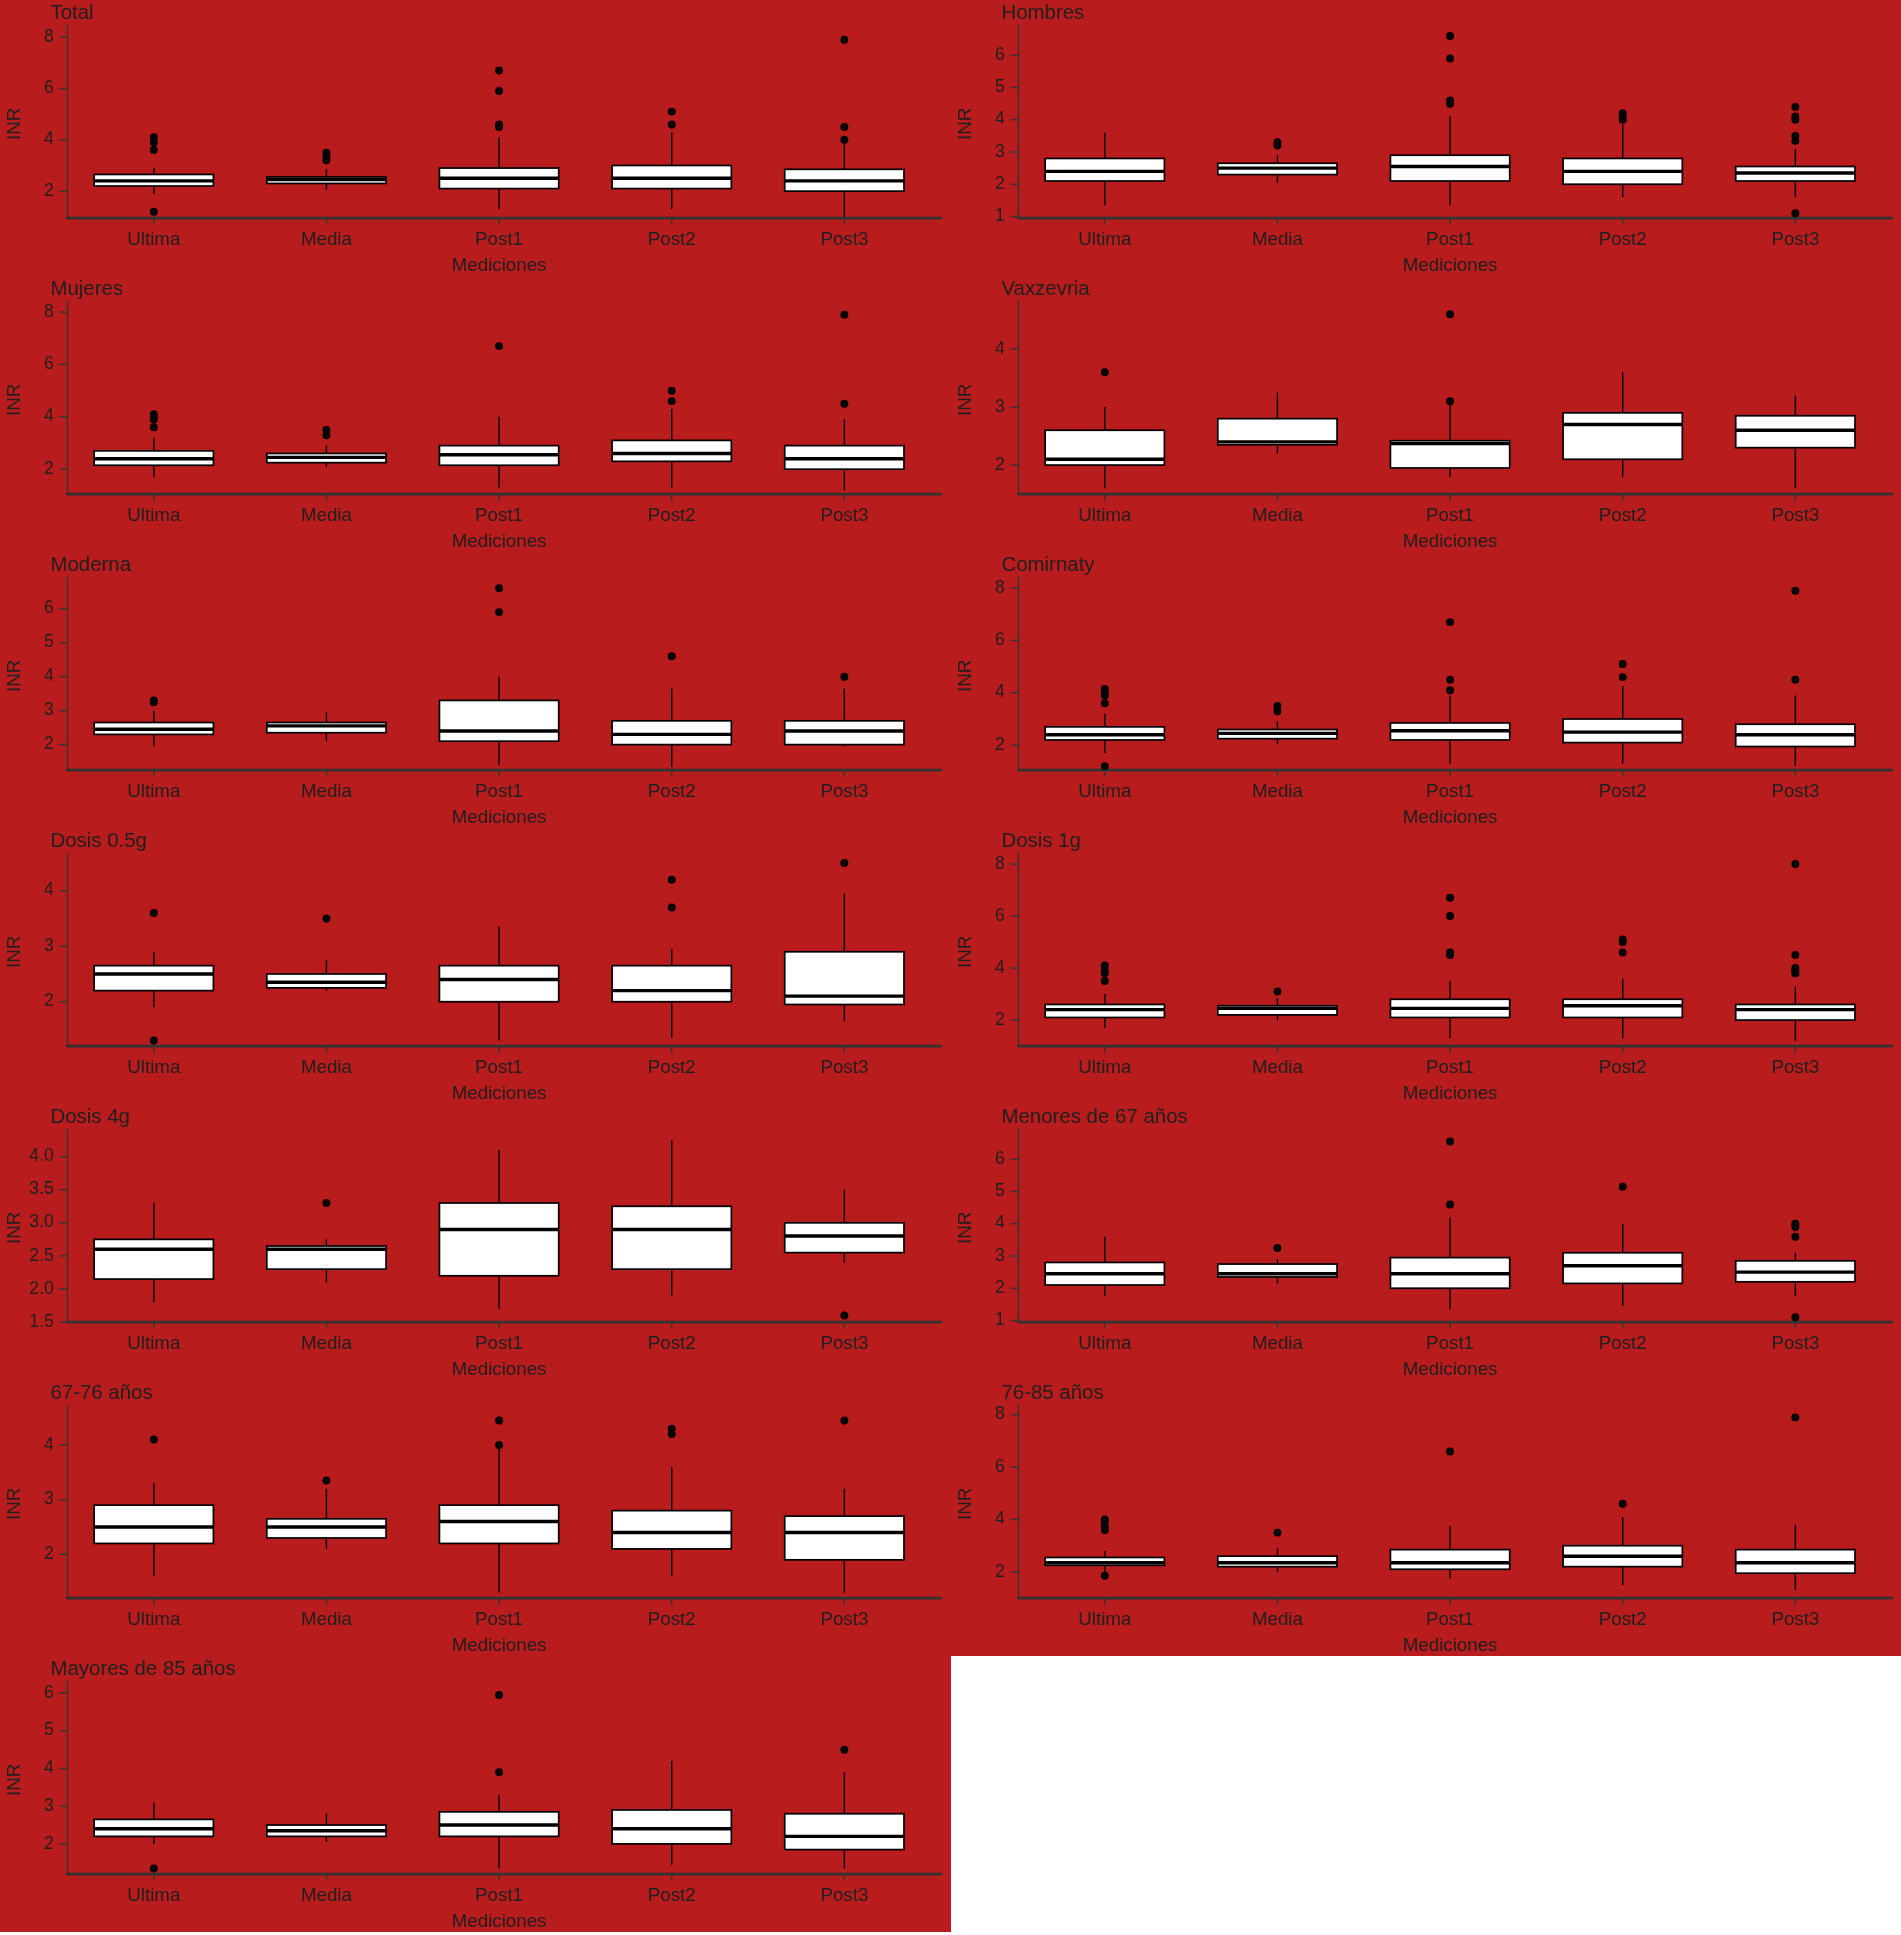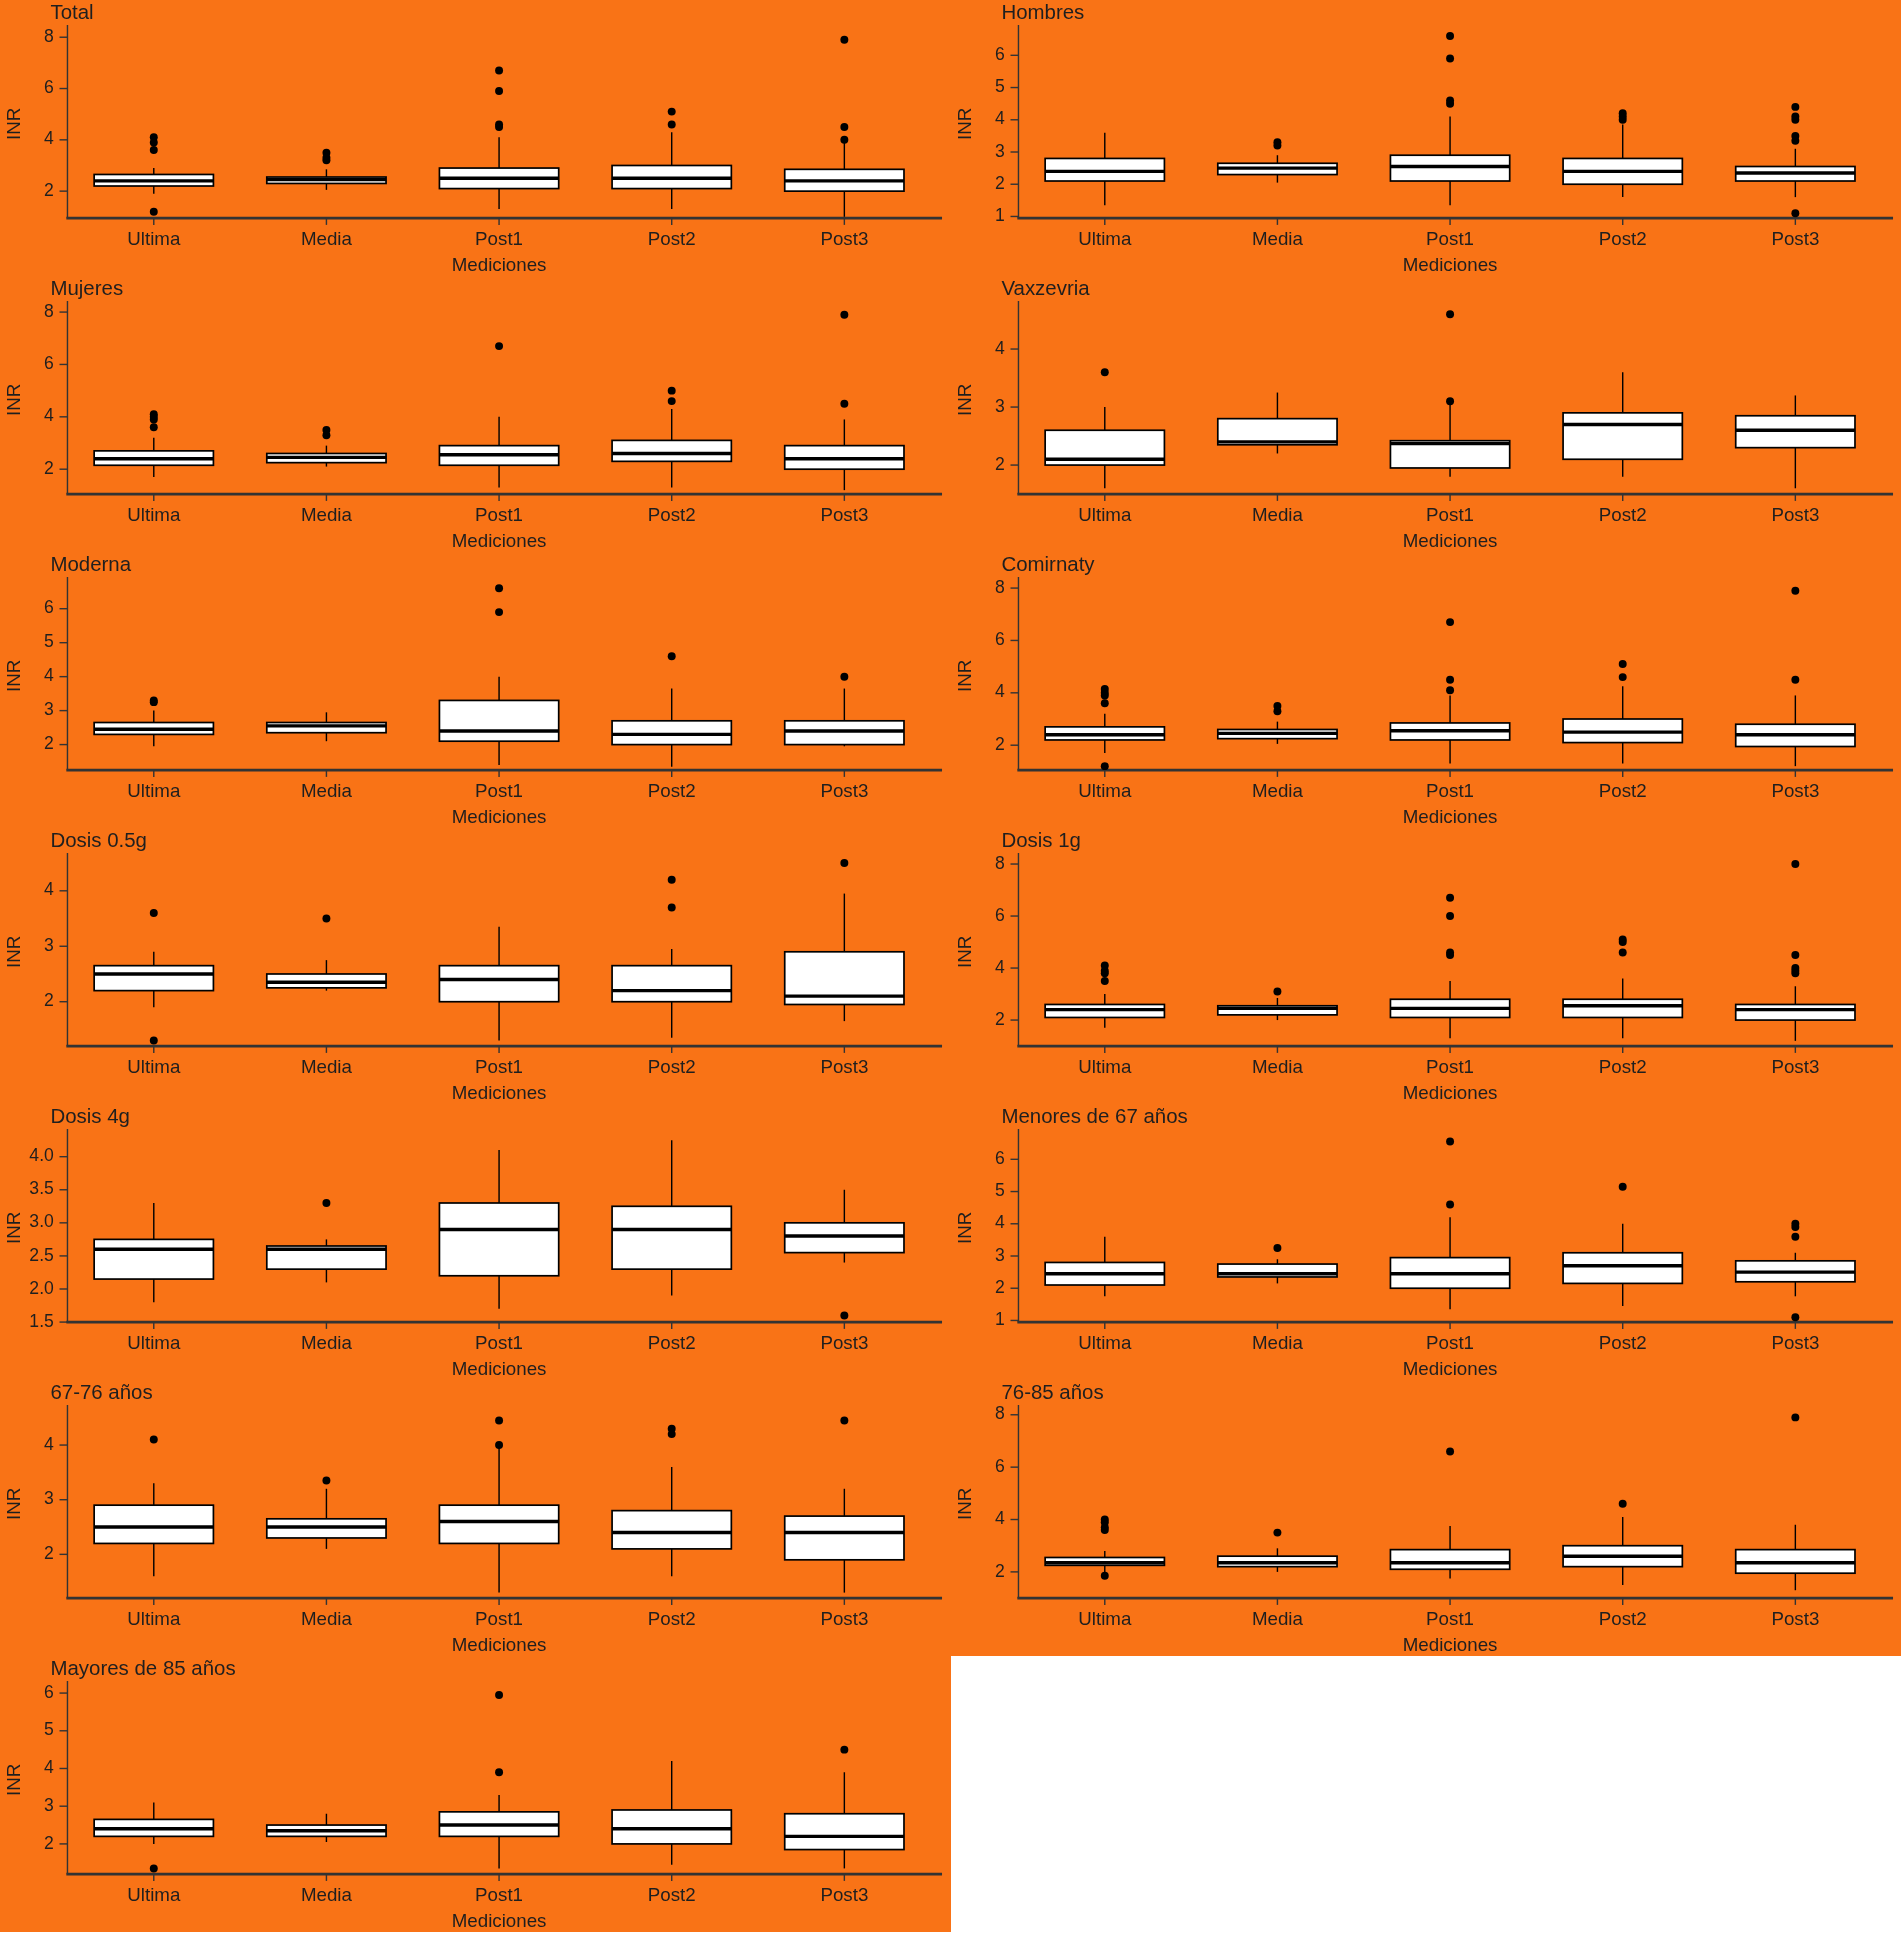--- a/index.html
+++ b/index.html
@@ -14,21 +14,21 @@
     display: grid;
     grid-template-columns: 951px 951px;
     grid-template-rows: repeat(7, 276px);
     background: #ffffff;
   }
   .panel {
     position: relative;
     width: 951px;
     height: 276px;
     overflow: hidden;
-    background: #f97316;
+    background: #b91c1c;
   }
   svg text {
     font-family: "Liberation Sans", sans-serif;
     fill: #1f1f1f;
   }
 </style>
 </head>
 <body>
 
 <div id="figure-grid">

